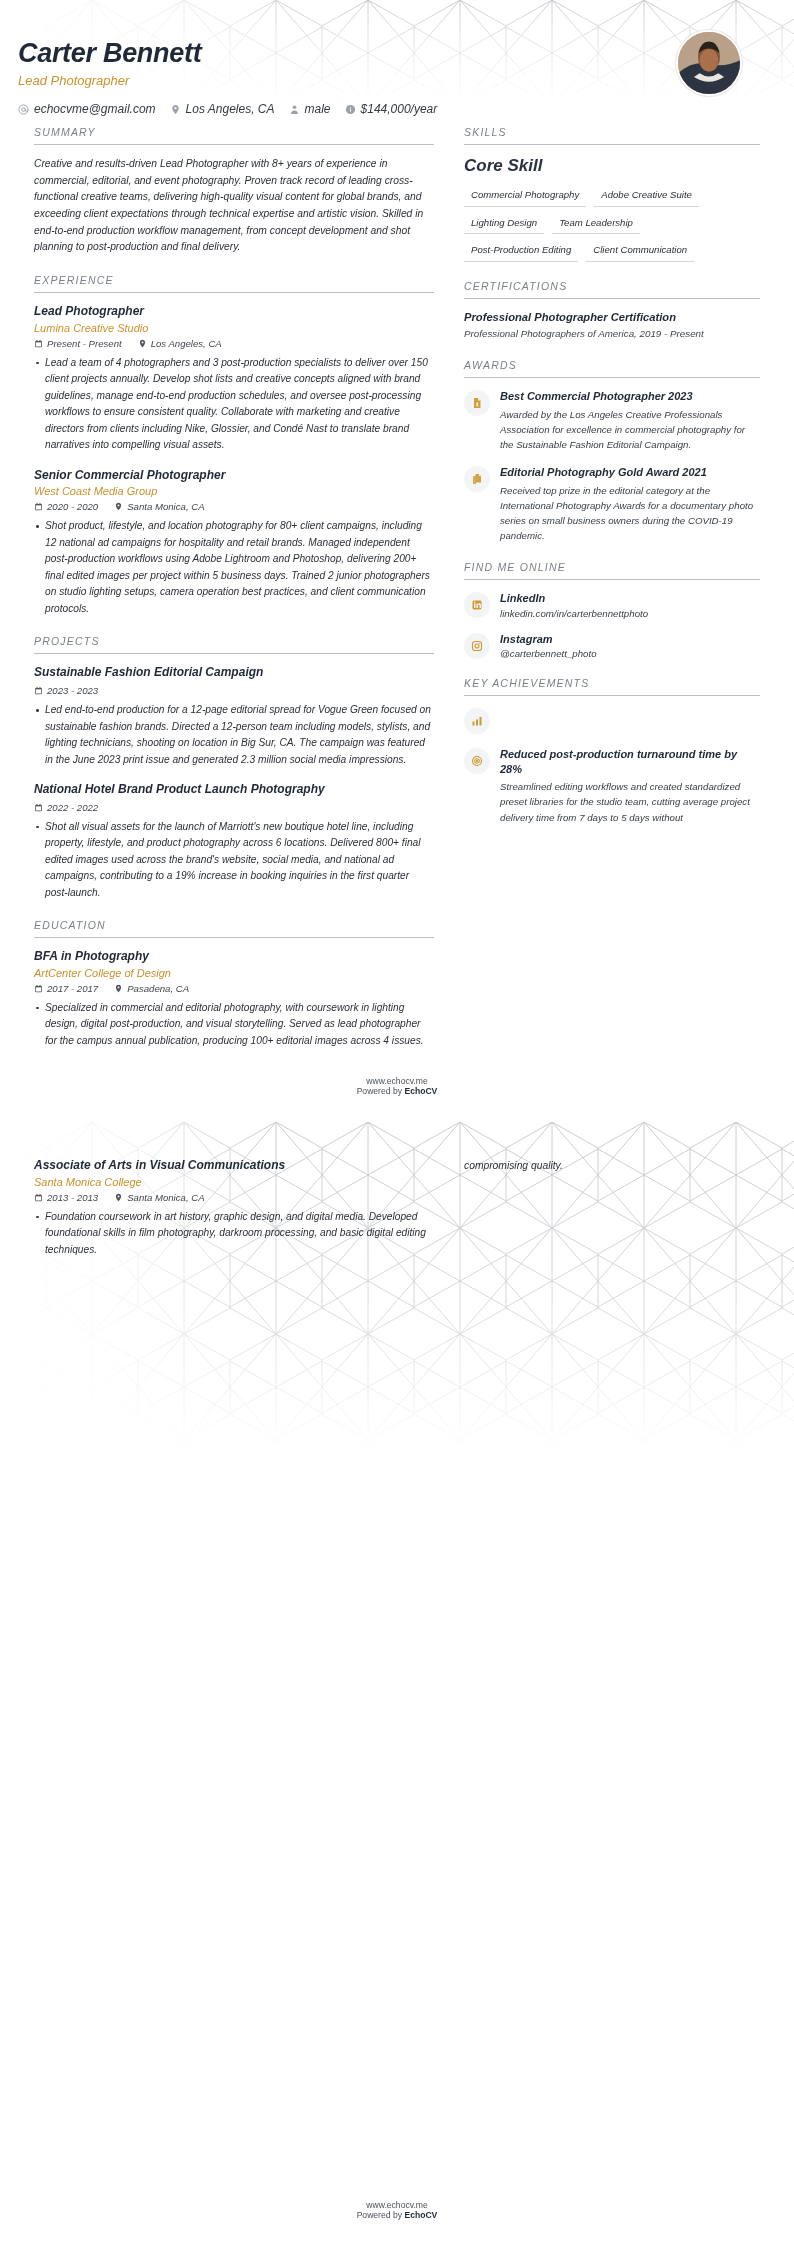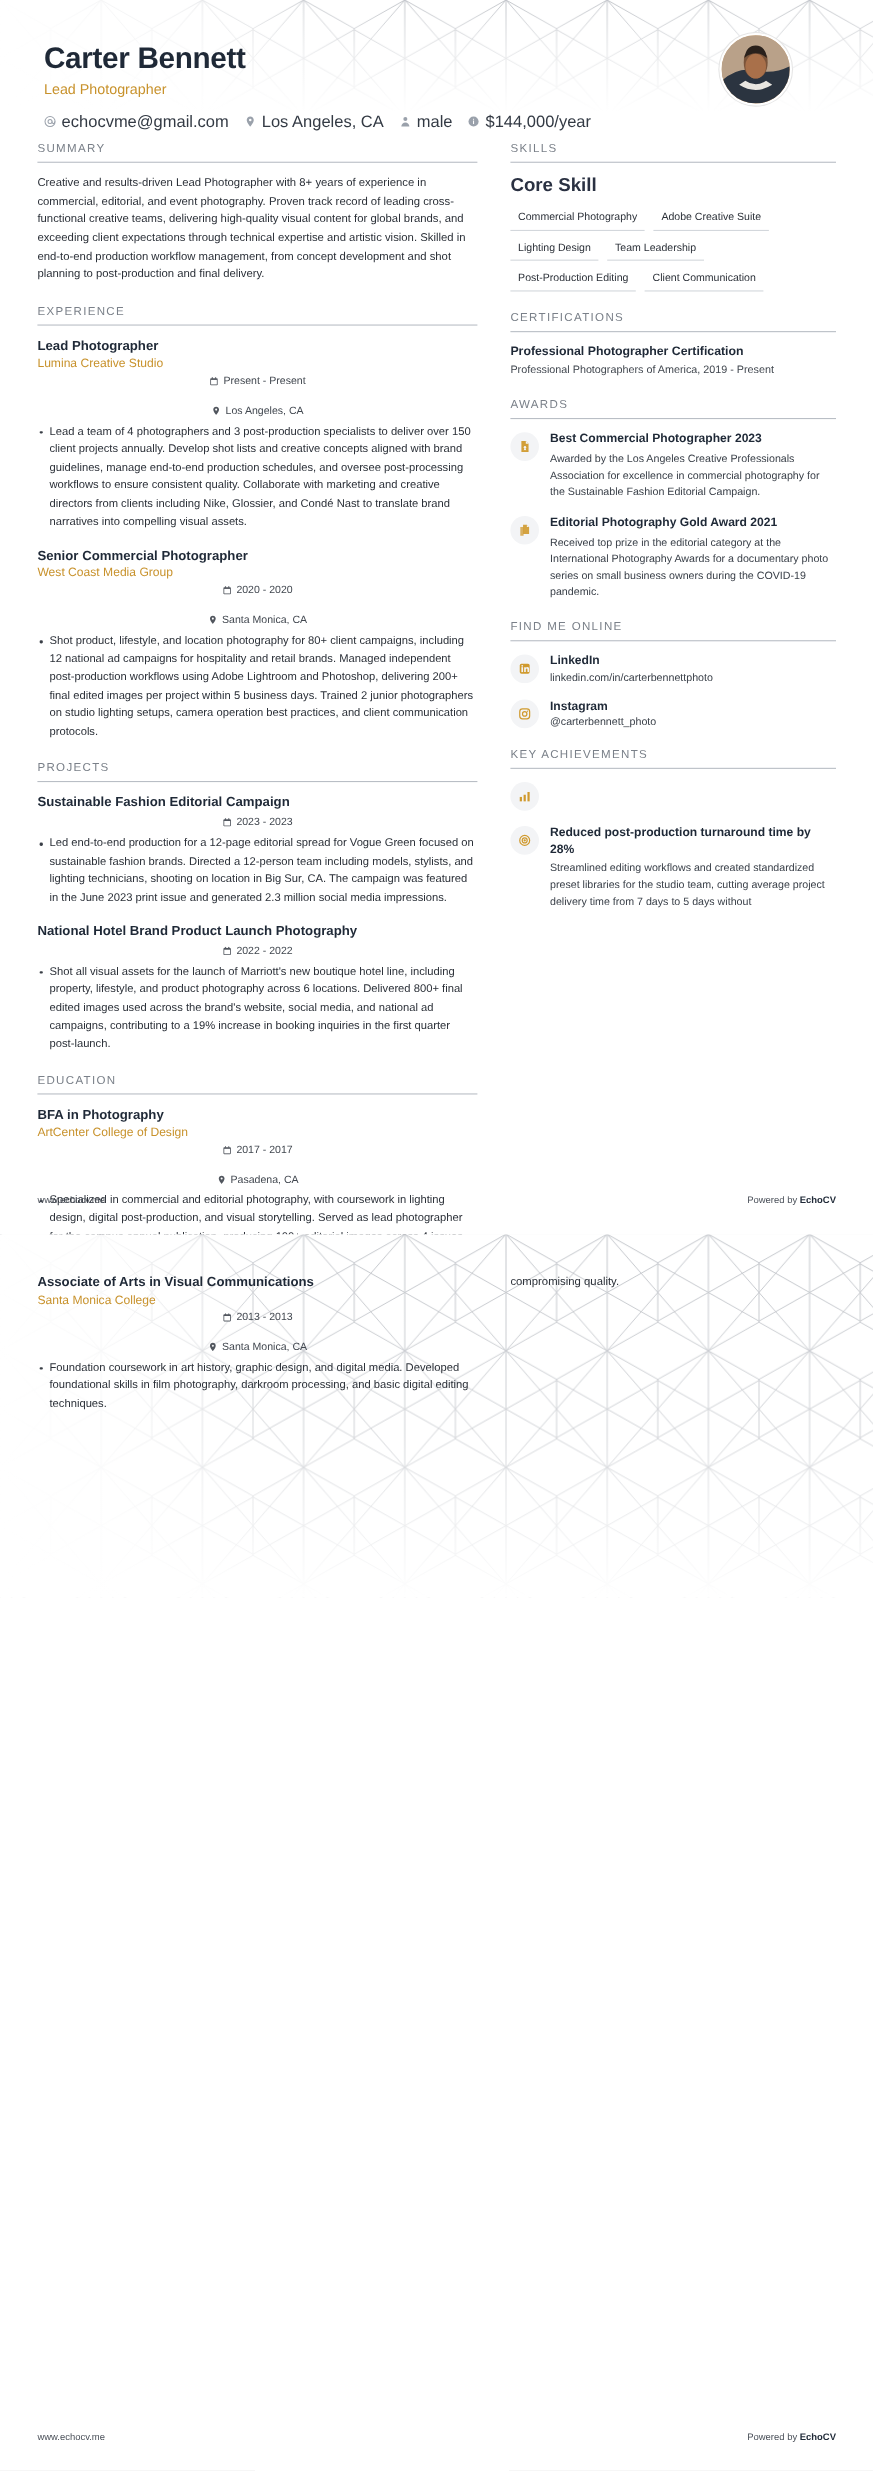--- a/index.html
+++ b/index.html
@@ -26,21 +26,22 @@
     top: 0; left: 0;
     width: 794px; height: 100%;
     pointer-events: none;
     z-index: 0;
   }
   .pattern svg { display:block; }
 
   .content {
     position: relative;
     z-index: 2;
-    padding: 0 40px;
+    padding: 0 18px;
+    font-style: italic;
   }
 
   
   .header {
     position: relative;
     padding-top: 38px;
     padding-bottom: 10px;
     min-height: 110px;
   }
   .name {
@@ -55,21 +56,21 @@
     color: #c8922c;
     margin-top: 4px;
     font-weight: 400;
   }
   .contact-row {
     display: flex;
     flex-wrap: wrap;
     align-items: flex-end;
     gap: 14px;
     margin-top: 14px;
-    font-size: 15px;
+    font-size: 12px;
     color: #333a44;
   }
   .contact-item { display: flex; align-items: center; gap: 5px; white-space: nowrap; }
   .contact-item .ic { display:inline-flex; width: 11px; height: 11px; color:#9aa1ab; }
   .contact-item .ic svg { width:11px; height:11px; display:block; }
 
   .avatar {
     position: absolute;
     right: 34px;
     top: 30px;
@@ -125,21 +126,20 @@
     color: #c8922c;
     margin-top: 2px;
   }
   .meta-row {
     display: flex;
     align-items: center;
     gap: 16px;
     margin-top: 4px;
     font-size: 9.6px;
     color: #41474f;
-    flex-direction: column;
   }
   .meta { display:flex; align-items:center; gap:4px; white-space: nowrap; }
   .meta .ic { width: 9px; height: 9px; display:inline-flex; color:#51565e; }
   .meta .ic svg { width:9px; height:9px; display:block; }
 
   ul.bullets { margin: 6px 0 0 0; padding: 0; list-style: none; }
   ul.bullets li {
     position: relative;
     padding-left: 11px;
     font-size: 10.2px;
@@ -229,20 +229,21 @@
   .footer {
     position: absolute;
     left: 34px; right: 34px;
     bottom: 26px;
     display: flex;
     justify-content: space-between;
     align-items: center;
     font-size: 8.6px;
     color: #4a5059;
     z-index: 3;
+    flex-direction: column;
   }
   .footer .brand { color:#4a5059; }
   .footer .brand b { color:#1f2937; font-weight:700; }
   .spill { font-size: 10.3px; line-height: 1.62; color:#2b3038; }
 </style>
 </head>
 <body>
 
 <div class="doc">
 

